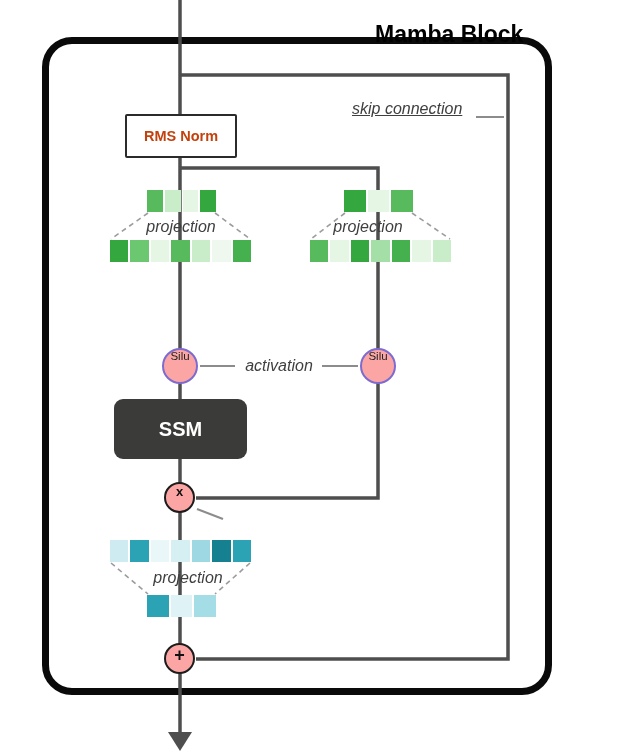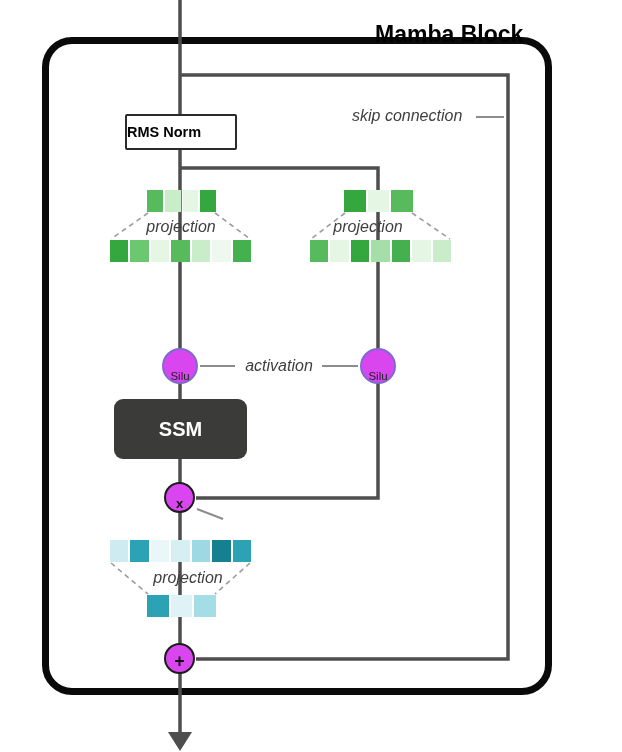--- a/index.html
+++ b/index.html
@@ -19,49 +19,49 @@
   .dashed { stroke:var(--dashed,#9c9c9c); stroke-width:1.6; stroke-dasharray:5 4; fill:none; }
 
   .layer { position:absolute; left:0; top:0; width:622px; height:752px; z-index:3; }
 
   .title {
     position:absolute; left:375px; top:5px; font-size:23px; font-weight:800;
     color:#000; white-space:nowrap;margin-top:16px;
   }
   .label { position:absolute; font-size:16px; color:#3f3f3f; white-space:nowrap; }
   .italic { font-style:italic; }
-  .skip-label { left:352px; top:107px; }
+  .skip-label { left:352px; top:100px;text-decoration:underline; }
   .proj-left  { left:136px; top:218px; width:90px; text-align:center; }
   .proj-right { left:323px; top:218px; width:90px; text-align:center; }
   .proj-bottom{ left:143px; top:569px; width:90px; text-align:center; }
   .activation-label { left:237px; top:357px; width:84px; text-align:center; }
   .mult-label { left:228px; top:511px; }
   .mult-label .or { color:#8d8d8d; font-style:italic; margin:0 2px; }
 
   .node-box {
-    position:absolute; left:125px; width:112px; height:36px;
+    position:absolute; left:125px; width:112px; height:44px;
     border:2.5px solid var(--box-border,#2b2b2b); background:#fff; border-radius:2px;
-    display:flex; align-items:center; 
-    font-weight:bold; font-size:14.5px; color:#000000; box-sizing:border-box;
+    display:flex; align-items:center; justify-content:center;
+    font-weight:bold; font-size:14.5px; color:#c2410c; box-sizing:border-box;
   }
   .rms  { top:114px; }
   .conv { top:292px; }
 
   .cellrow { position:absolute; display:flex; gap:2px; height:22px; }
   .row-left-small  { left:147px; top:190px; width:69px; }
   .row-left-wide   { left:110px; top:240px; width:141px; }
   .row-right-small { left:344px; top:190px; width:69px; }
   .row-right-wide  { left:310px; top:240px; width:141px; }
   .row-bottom-wide { left:110px; top:540px; width:141px; }
   .row-bottom-small{ left:147px; top:595px; width:69px; }
   .cell { flex:1; }
 
   .circle {
-    position:absolute; border-radius:50%; background:#d946ef; box-sizing:border-box;
-    display:flex; align-items:flex-end; justify-content:center;
+    position:absolute; border-radius:50%; background:#fca5a5; box-sizing:border-box;
+    display:flex; align-items:flex-start; justify-content:center;
   }
   .silu { width:36px; height:36px; border:2px solid var(--purple,#7d6bd0); font-size:11.5px; color:#222; }
   .silu-left  { left:162px; top:348px; }
   .silu-right { left:360px; top:348px; }
   .op { width:31px; height:31px; border:2.5px solid #1c1c1c; color:#111; font-weight:600; }
   .op-x    { left:164px; top:482px; font-size:13px; }
   .op-plus { left:164px; top:643px; font-size:18px; }
 
   .ssm-box {
     position:absolute; left:114px; top:399px; width:133px; height:60px;

